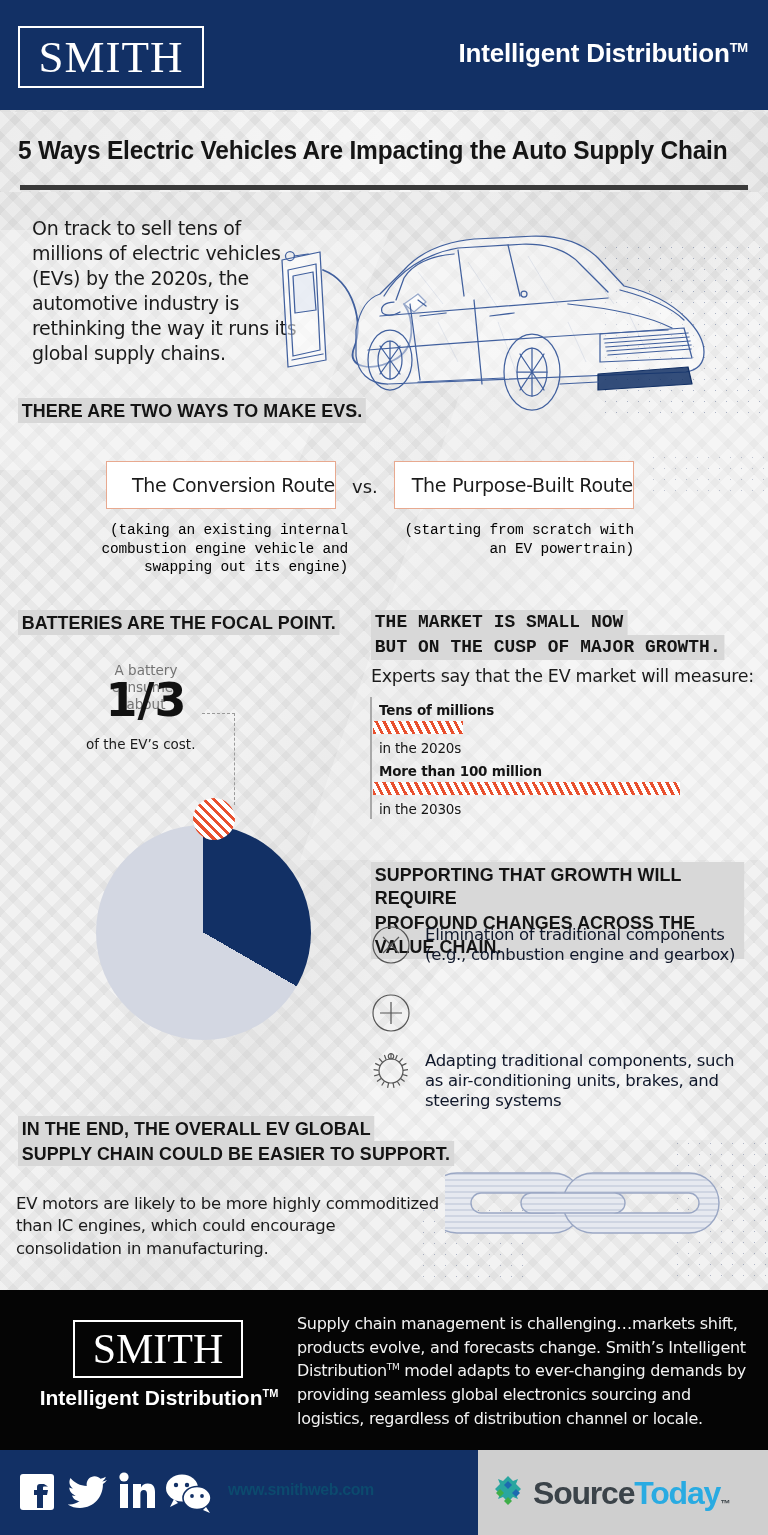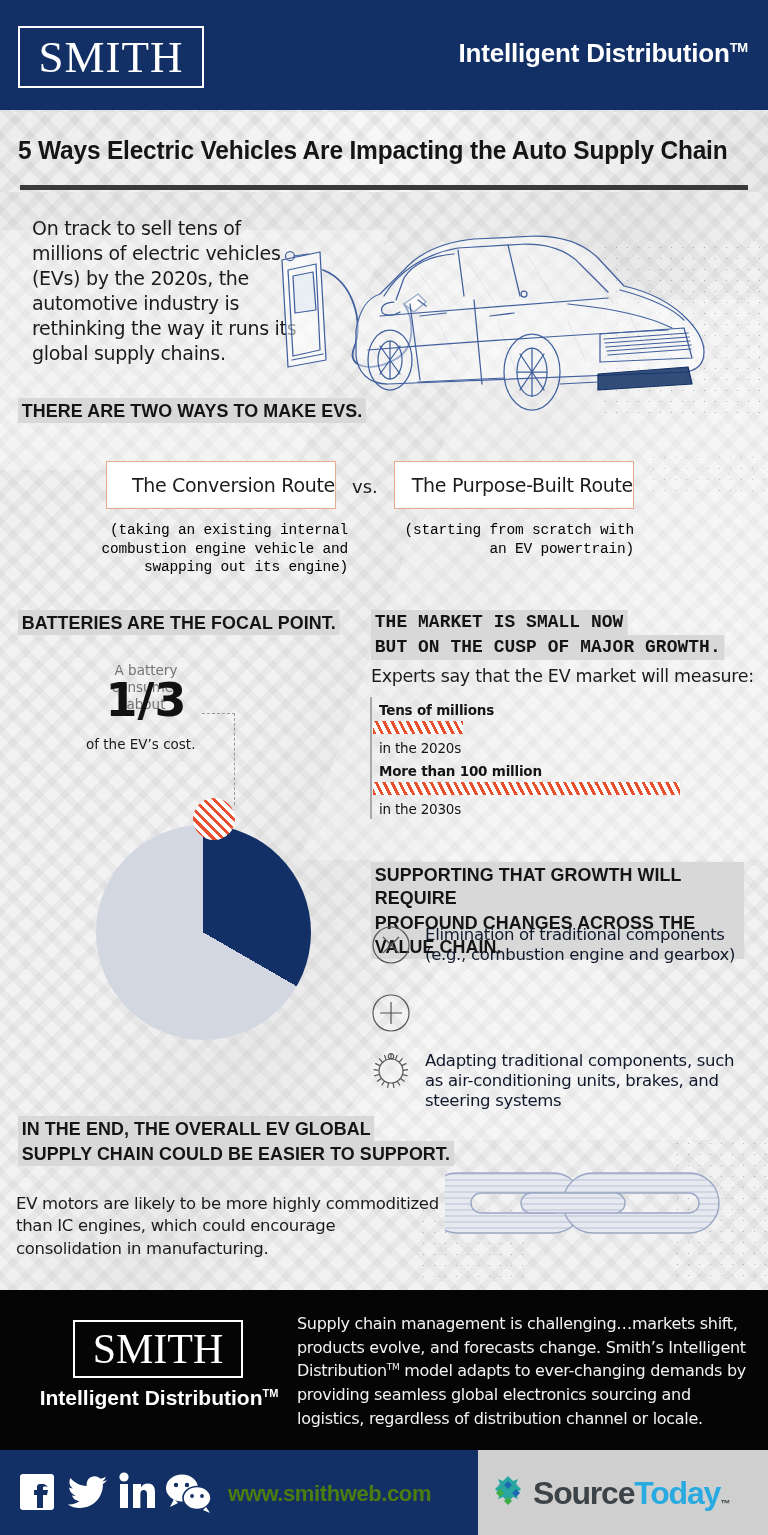--- a/index.html
+++ b/index.html
@@ -220,22 +220,22 @@
   .social-bar {
     position: absolute; left: 0; top: 1450px; width: 478px; height: 85px;
     background: #123065;
   }
   .source-bar {
     position: absolute; left: 478px; top: 1450px; width: 290px; height: 85px;
     background: #cfcfcf;
   }
   .social-icons { position: absolute; left: 18px; top: 1470px; display: flex; align-items: center; gap: 9px; }
   .site-url {
-    position: absolute; left: 228px; top: 1481px; color: #4d7c0f;
-    font-size: 22px; font-weight: bold; font-family: "Liberation Sans", sans-serif;
+    position: absolute; left: 228px; top: 1481px; color: #0c4a6e;
+    font-size: 16px; font-weight: bold; font-family: "Liberation Sans", sans-serif;
     letter-spacing: -0.4px;
   }
   .source-logo { position: absolute; left: 490px; top: 1473px; display: flex; align-items: center; gap: 7px; }
   .source-text {
     font-size: 32px; font-weight: bold; font-family: "Liberation Sans", sans-serif;
     letter-spacing: -1.2px; line-height: 1;
   }
   .src-a { color: #3b4349; }
   .src-b { color: #29abe2; }
   .src-tm { font-size: 10px; color: #3b4349; vertical-align: bottom; }

